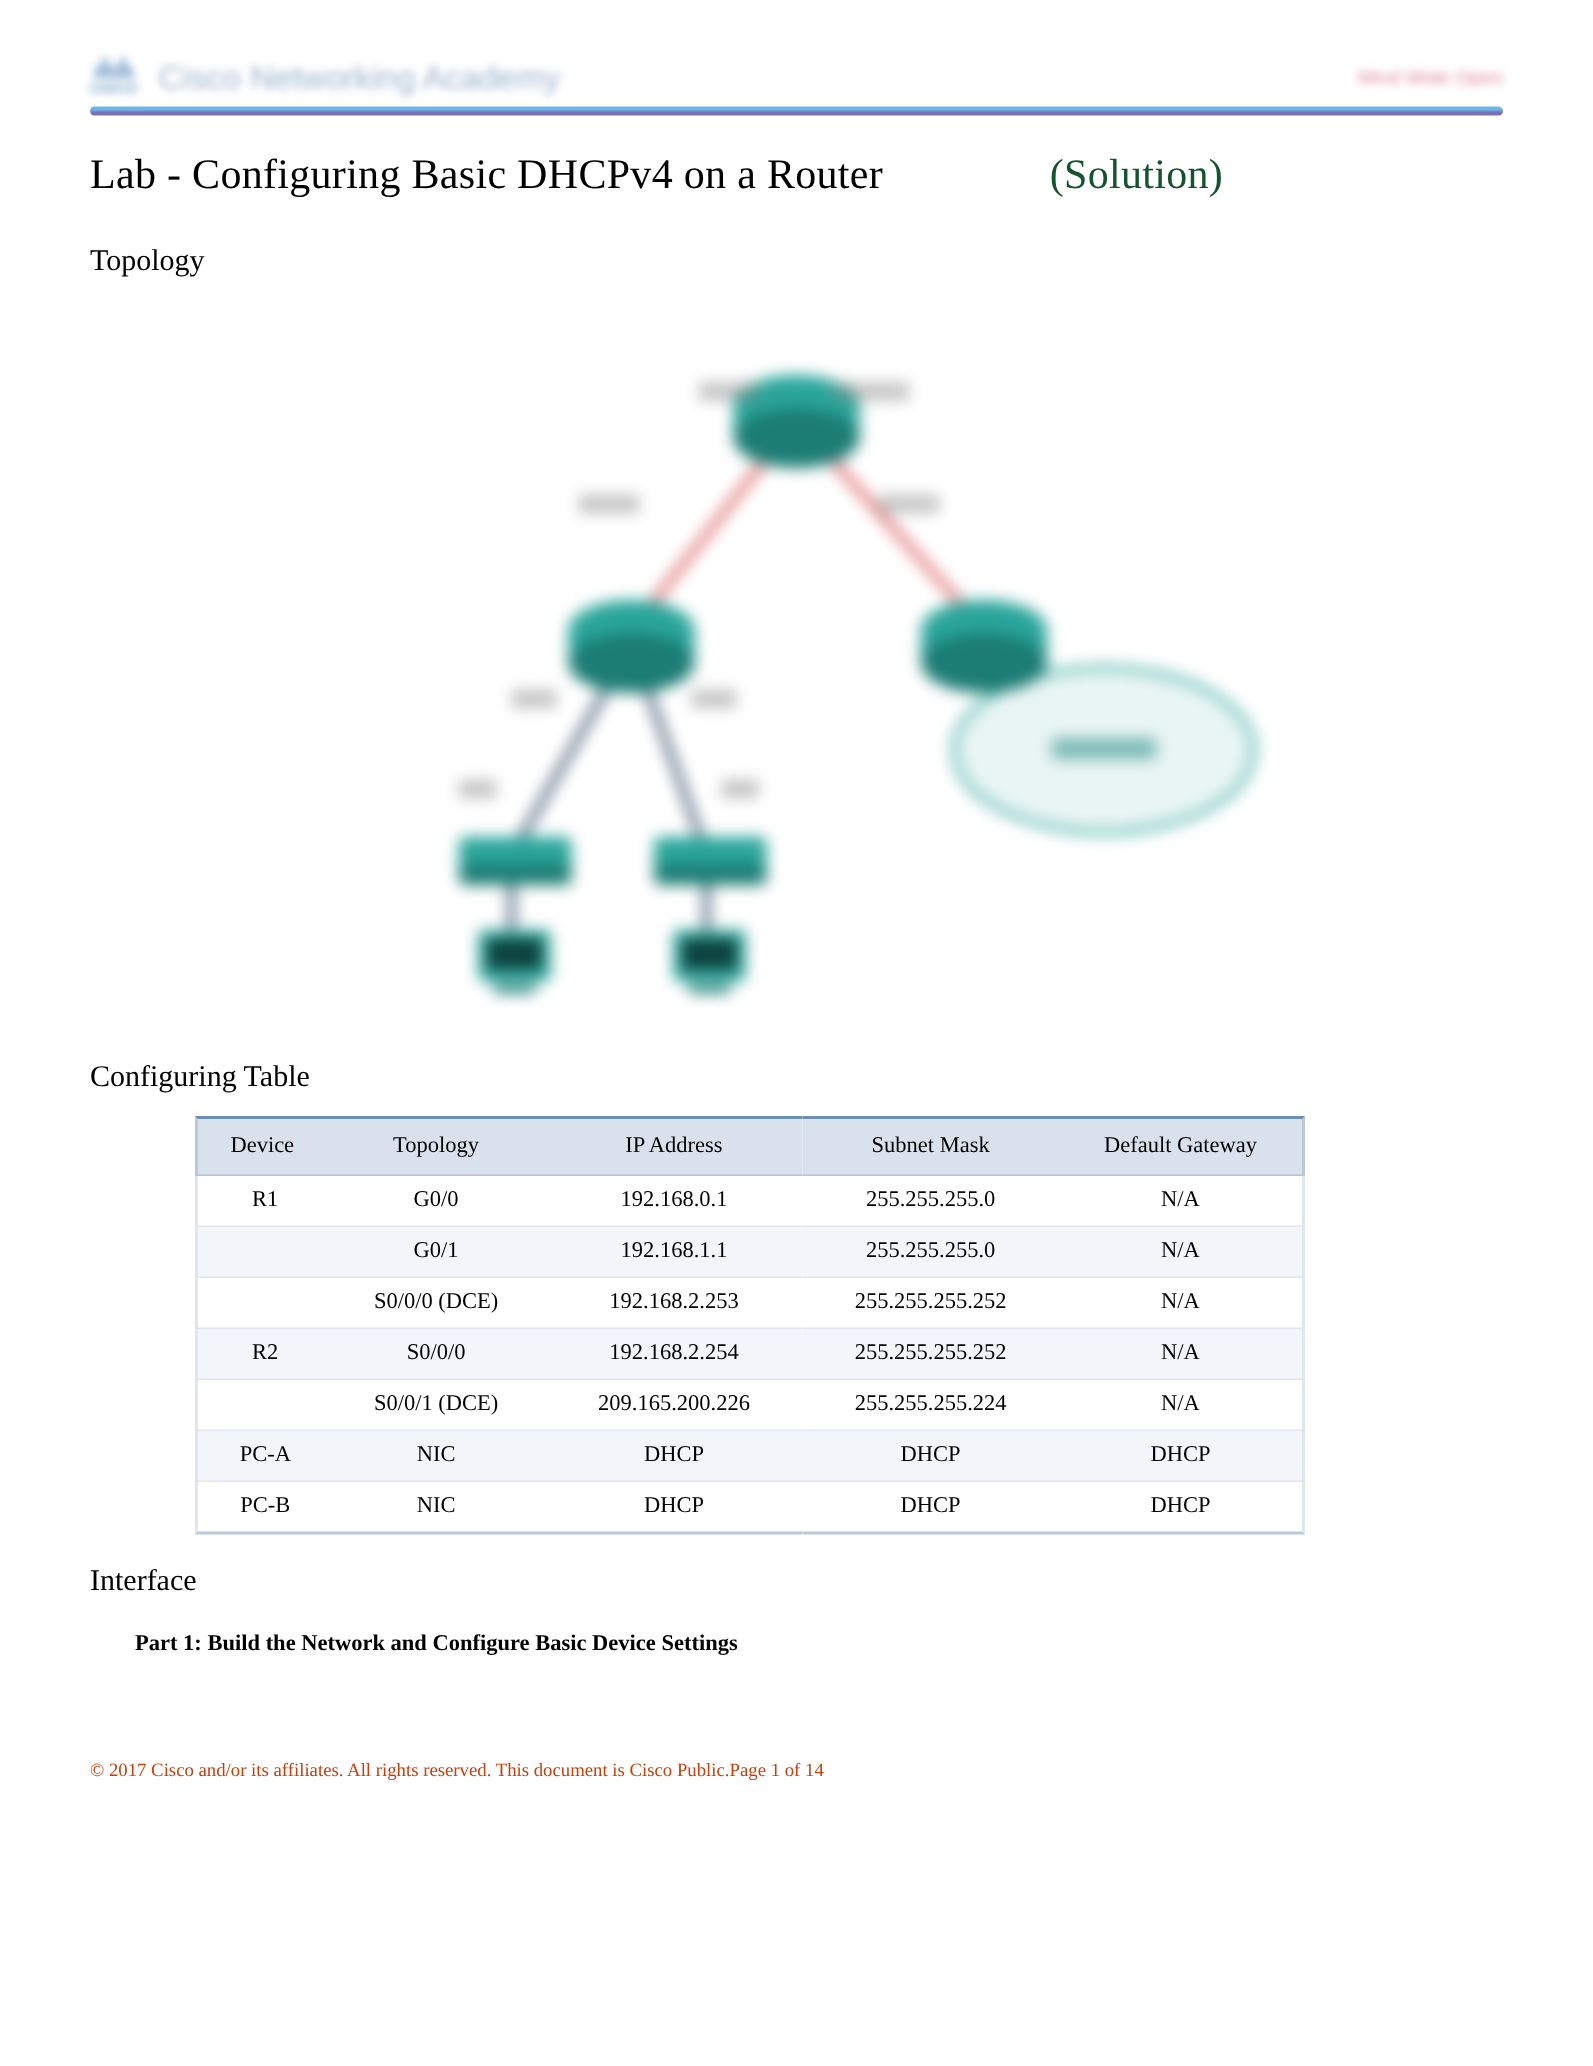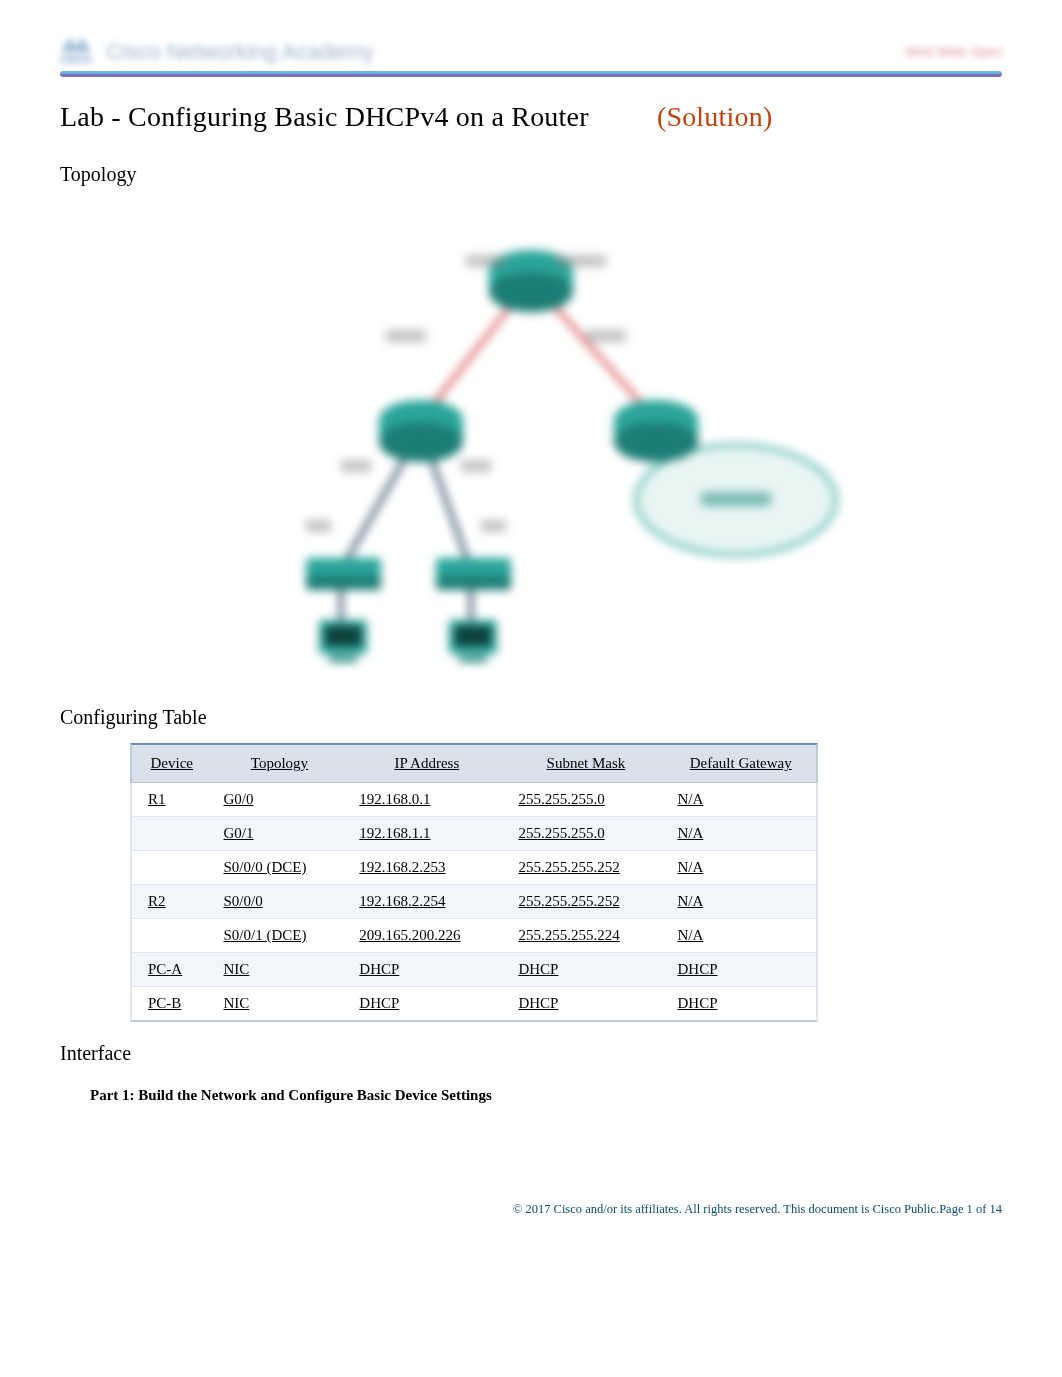--- a/index.html
+++ b/index.html
@@ -67,22 +67,22 @@
     border-radius: 3px;
     margin-bottom: 24px;
   }
   h1.title {
     font-size: 28px;
     font-weight: normal;
     margin-bottom: 30px;
     letter-spacing: 0.2px;
   }
   h1.title .solution {
-    color: #c2410c;
-    margin-left: 61px;
+    color: #14532d;
+    margin-left: 104px;
   }
   h2.section {
     font-size: 20px;
     font-weight: normal;
     margin: 6px 0 14px 0;
   }
   .topo-wrap {
     text-align: center;
     margin: 4px 0 22px 0;
     filter: blur(5px);
@@ -94,55 +94,54 @@
   .objectives-body {
     padding-left: 30px;
     margin-top: 22px;
   }
   .objectives-body p {
     font-size: 15px;
     margin-bottom: 6px;
     font-weight: bold;
   }
   table.addr {
-    width: 688px;
+    width: 740px;
     margin: 10px 0 20px 70px;
     border-collapse: separate;
     border-spacing: 0;
     font-size: 15px;
-    text-decoration: underline;
   }
   table.addr th {
     background: #d9e1ec;
     font-weight: normal;
     text-align: center;
     padding: 10px 8px;
     border-top: 2px solid #6b8fb5;
     border-bottom: 1px solid #b8c4d4;
   }
   table.addr th:first-child { border-left: 2px solid #bcc9d8; }
   table.addr th:last-child  { border-right: 2px solid #bcc9d8; }
 
   table.addr td {
     padding: 8px 12px;
-    text-align: left;
+    text-align: center;
     background: #fff;
     border-bottom: 1px solid #e1e6ee;
   }
   table.addr tbody tr:nth-child(even) td { background: #f2f5f9; }
   table.addr td:first-child { border-left: 2px solid #e1e6ee; padding-left: 16px; }
   table.addr td:last-child  { border-right: 2px solid #e1e6ee; }
   table.addr tbody tr:last-child td { border-bottom: 2px solid #bcc9d8; }
 
   .footer {
     display: flex;
-    justify-content: flex-end;
+    justify-content: flex-start;
     font-size: 12.5px;
-    margin-top: 98px;
-    color: #0c4a6e;
+    margin-top: 68px;
+    color: #c2410c;
   }
 </style>
 </head>
 <body>
 
 <div class="page">
 
   <div class="header-bar">
     <div class="header-left">
       <div class="cisco-logo">

